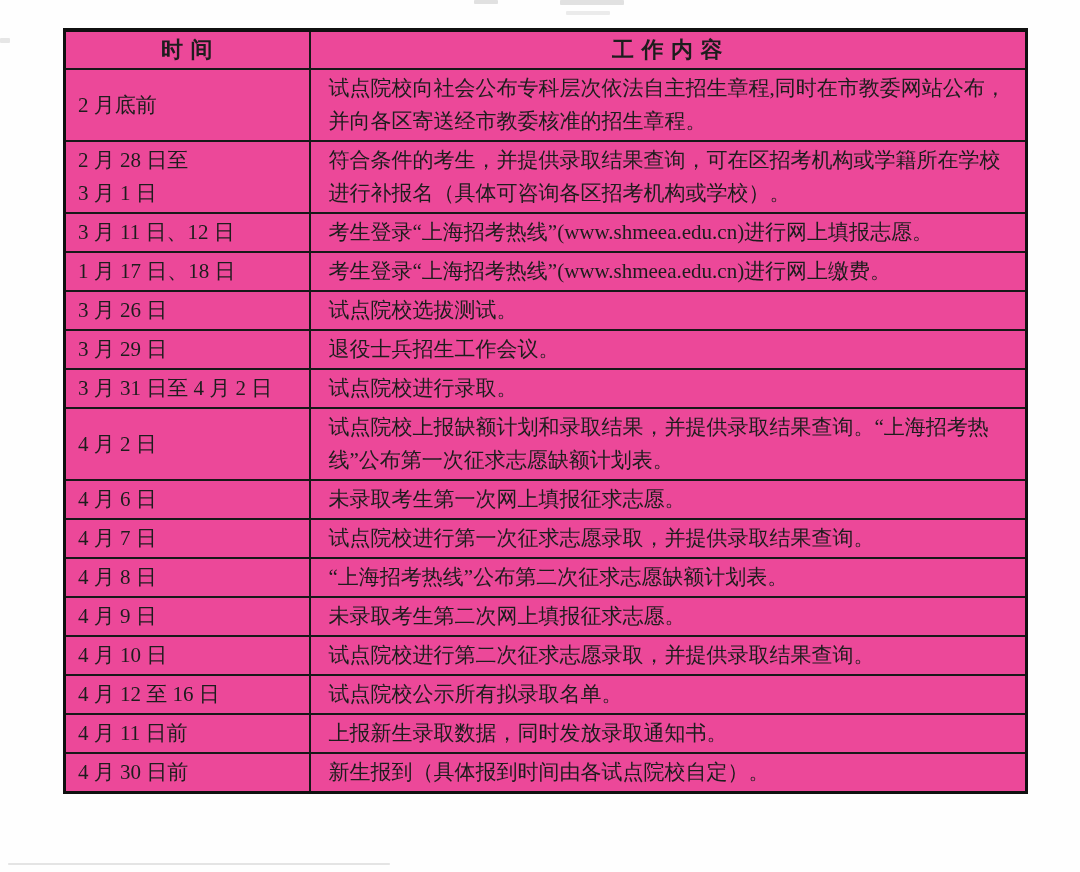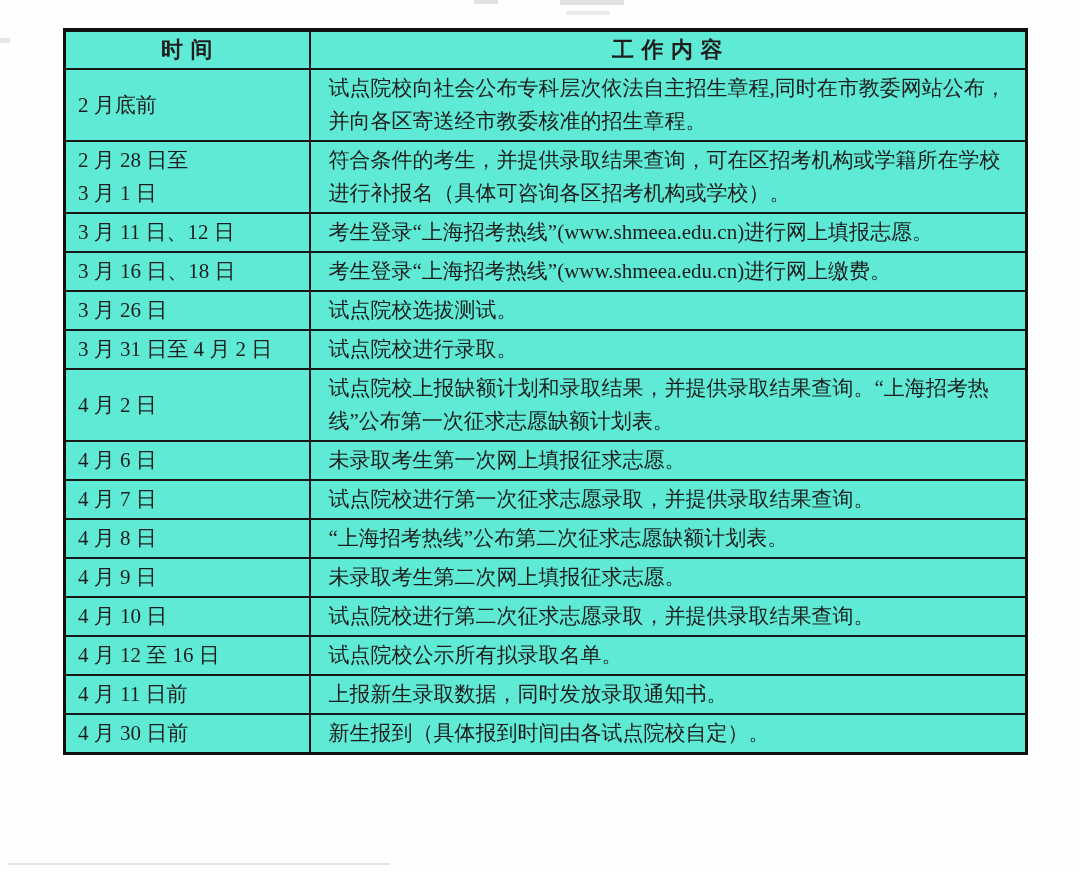--- a/index.html
+++ b/index.html
@@ -24,21 +24,21 @@
 
   .table-wrap {
     position: absolute;
     left: 63px; top: 28px;
     width: 965px;
   }
   table.schedule {
     width: 100%;
     border-collapse: collapse;
     table-layout: fixed;
-    background: #5eead4;
+    background: #ec4899;
     color: #1d1d1d;
     border: 3px solid #101010;
     border-top-width: 4px;
   }
   col.c-time { width: 245px; }
   th, td {
     border: 2px solid #181818;
     vertical-align: middle;
     overflow: hidden;
   }
@@ -96,26 +96,30 @@
           <tr>
             <td class="time-cell">2 月 28 日至
 3 月 1 日</td>
             <td class="content-cell">符合条件的考生，并提供录取结果查询，可在区招考机构或学籍所在学校进行补报名（具体可咨询各区招考机构或学校）。</td>
           </tr>
           <tr>
             <td class="time-cell">3 月 11 日、12 日</td>
             <td class="content-cell">考生登录“上海招考热线”(www.shmeea.edu.cn)进行网上填报志愿。</td>
           </tr>
           <tr>
-            <td class="time-cell">3 月 16 日、18 日</td>
+            <td class="time-cell">1 月 17 日、18 日</td>
             <td class="content-cell">考生登录“上海招考热线”(www.shmeea.edu.cn)进行网上缴费。</td>
           </tr>
           <tr>
             <td class="time-cell">3 月 26 日</td>
             <td class="content-cell">试点院校选拔测试。</td>
+          </tr>
+          <tr>
+            <td class="time-cell">3 月 29 日</td>
+            <td class="content-cell">退役士兵招生工作会议。</td>
           </tr>
           <tr>
             <td class="time-cell">3 月 31 日至 4 月 2 日</td>
             <td class="content-cell">试点院校进行录取。</td>
           </tr>
           <tr>
             <td class="time-cell">4 月 2 日</td>
             <td class="content-cell">试点院校上报缺额计划和录取结果，并提供录取结果查询。“上海招考热线”公布第一次征求志愿缺额计划表。</td>
           </tr>
           <tr>

